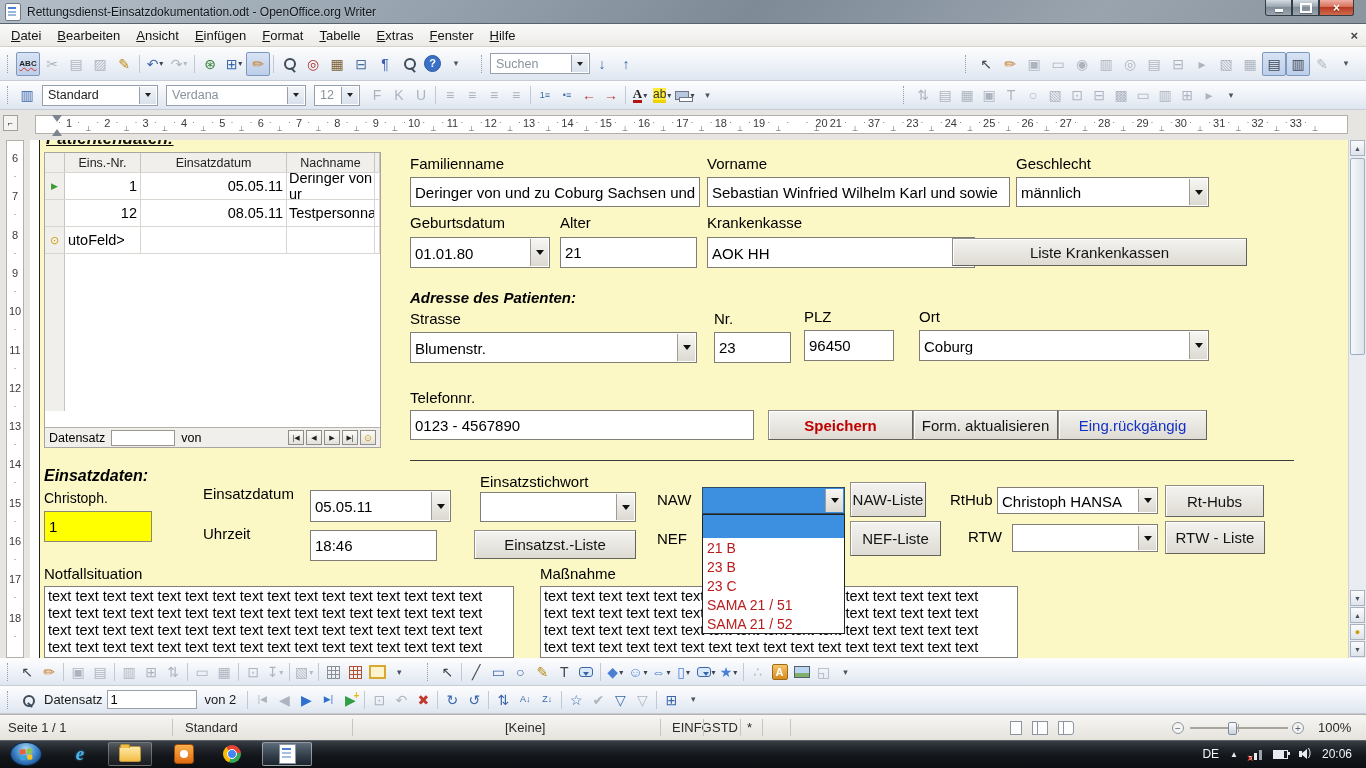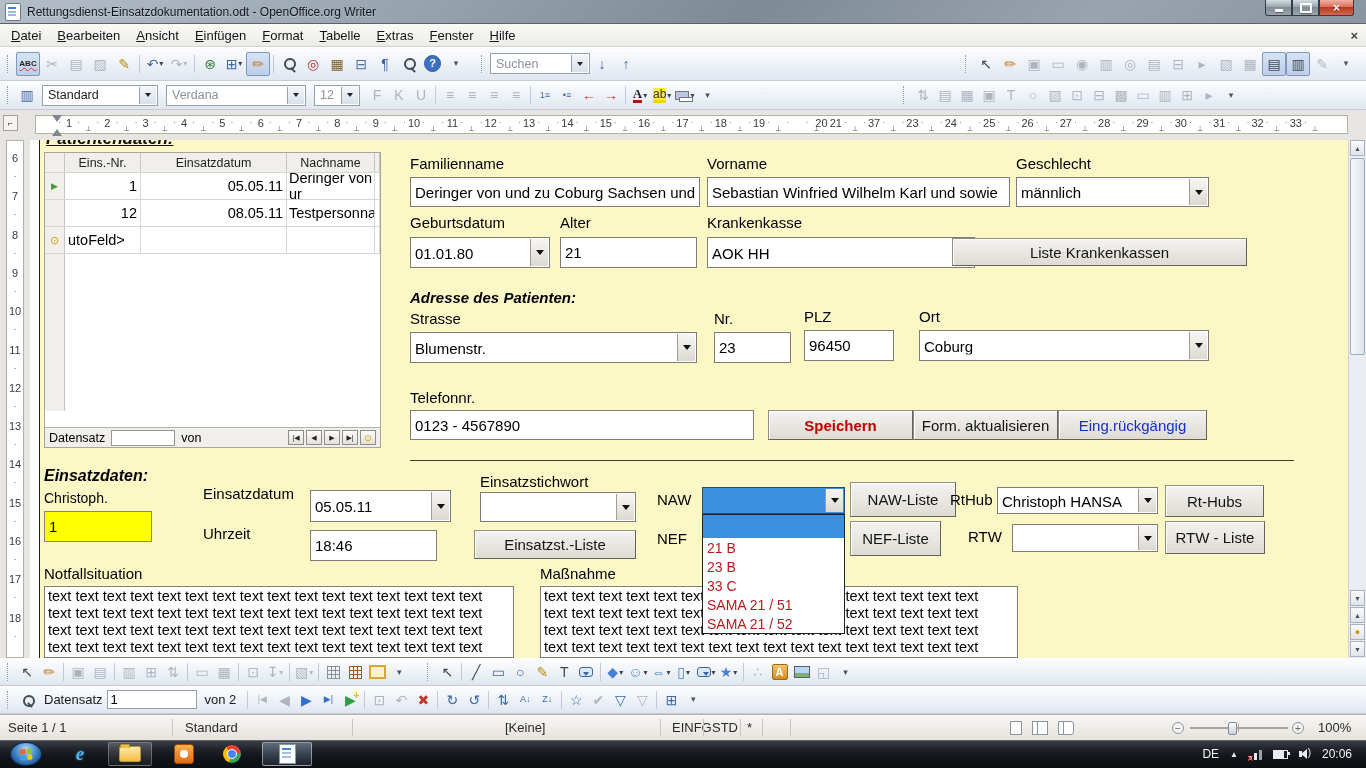--- a/index.html
+++ b/index.html
@@ -761,21 +761,21 @@
       <span class="ct"></span>
       <span class="dropbtn"></span>
     </div>
     <div class="btn3d" style="left:434px;top:390px;width:162px;height:29px;">Einsatzst.-Liste</div>
 
     <span class="label" style="left:617px;top:351px;">NAW</span>
     <div class="combo naw-field" style="left:662px;top:347px;width:143px;height:27px;">
       <span class="ct"></span>
       <span class="dropbtn"></span>
     </div>
-    <div class="btn3d" style="left:810px;top:342px;width:106px;height:35px;">NAW-Liste</div>
+    <div class="btn3d" style="left:810px;top:342px;width:76px;height:35px;">NAW-Liste</div>
     <span class="label" style="left:910px;top:351px;">RtHub</span>
     <div class="combo" style="left:957px;top:347px;width:161px;height:27px;">
       <span class="ct">Christoph HANSA</span>
       <span class="dropbtn"></span>
     </div>
     <div class="btn3d" style="left:1125px;top:345px;width:99px;height:32px;">Rt-Hubs</div>
 
     <span class="label" style="left:617px;top:390px;">NEF</span>
     <div class="btn3d" style="left:810px;top:381px;width:91px;height:35px;">NEF-Liste</div>
     <span class="label" style="left:928px;top:388px;">RTW</span>
@@ -793,21 +793,21 @@
     <span class="label" style="left:500px;top:425px;">Maßnahme</span>
     <div class="tarea" style="left:500px;top:446px;width:478px;height:72px;">text text text text text text text text text text text text text text text text
 text text text text text text text text text text text text text text text text
 text text text text text text text text text text text text text text text text
 text text text text text text text text text text text text text text text text</div>
 
     <div class="ddlist" id="naw-list">
         <div class="opt sel">&nbsp;</div>
         <div class="opt">21 B</div>
         <div class="opt">23 B</div>
-        <div class="opt">33 C</div>
+        <div class="opt">23 C</div>
         <div class="opt">SAMA 21 / 51</div>
         <div class="opt">SAMA 21 / 52</div>
       </div>
   </div>
 
   <div class="vscroll">
     <span class="sbtn" style="top:0;">▲</span>
     <span class="sthumb"></span>
     <span class="sbtn" style="top:450px;">▼</span>
     <span class="sbtn" style="top:467px;">▲</span>

